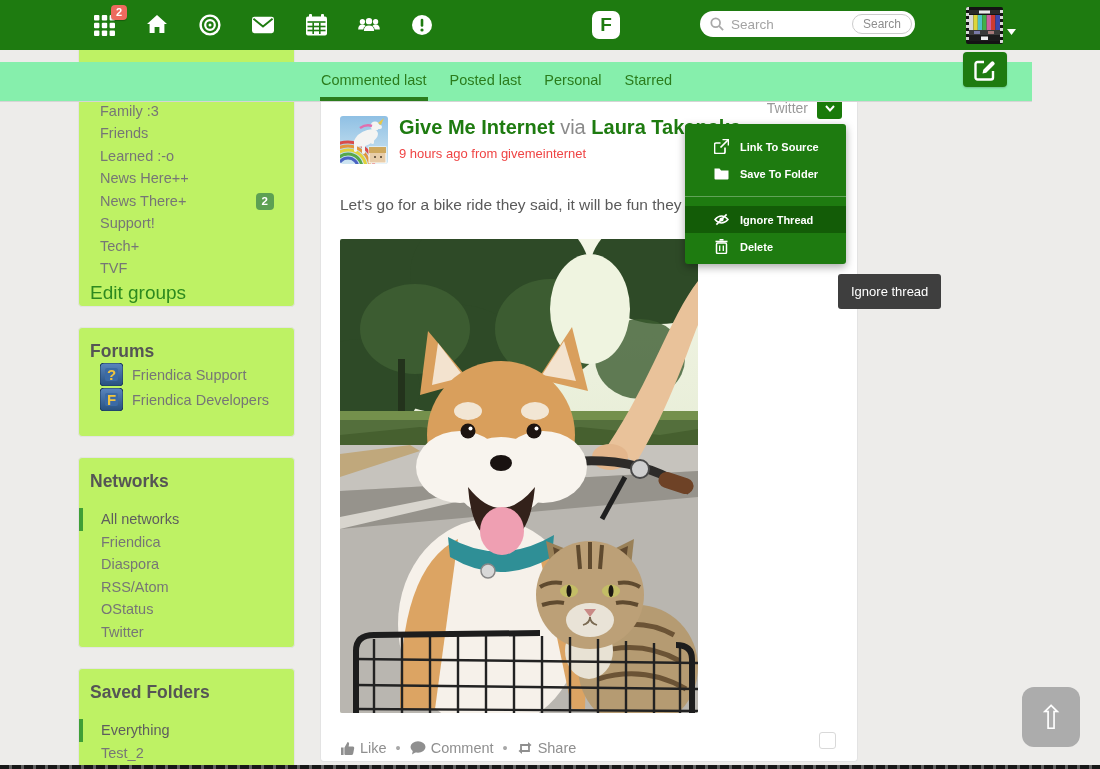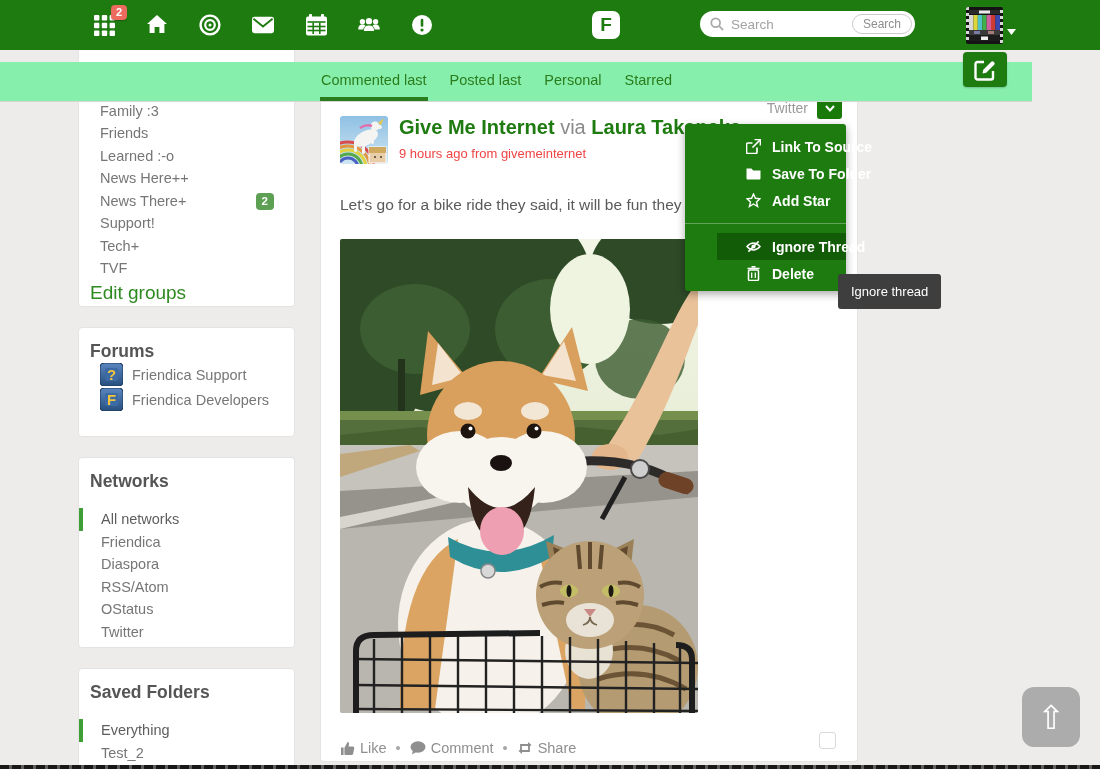--- a/index.html
+++ b/index.html
@@ -21,21 +21,21 @@
   .nav-avatar { position:absolute; left:966px; top:7px; width:37px; height:37px; border-radius:2px; overflow:hidden; cursor:pointer; }
   .nav-caret { position:absolute; left:1007px; top:21px; cursor:pointer; }
 
   
   .tabbar { position:absolute; left:0; top:50px; width:1032px; height:40px; background:#86efac; border-bottom:1px solid #d5d5d5; z-index:30; display:flex; align-items:stretch; padding-left:320px;margin-top:12px; }
   .tab { display:flex; align-items:center; font-size:14.5px; color:#2b7c1c; margin-right:21px; border-bottom:4px solid transparent; padding:0 1px; cursor:pointer; }
   .tab.active { border-bottom-color:#2b7c1c; }
   .compose-btn { position:absolute; left:963px; top:52px; width:44px; height:35px; background:#1e7b10; border-radius:4px; z-index:35; display:flex; align-items:center; justify-content:center; cursor:pointer; box-shadow:0 1px 2px rgba(0,0,0,.2); }
 
   
-  .panel { position:absolute; left:78px; width:217px; background:#ffffff; border:1px solid #e3e3e3; border-radius:4px; }
+  .panel { position:absolute; left:78px; width:217px; background:#bef264; border:1px solid #e3e3e3; border-radius:4px; }
   #panel-groups { top:40px; height:267px; padding-top:36px; overflow:hidden; z-index:10; }
   .side-item { font-size:14.5px; color:#767676; height:22.5px; line-height:22.5px; padding-left:21px; position:relative; cursor:pointer; white-space:nowrap; }
   .side-badge { position:absolute; right:20px; top:3px; background:#5da053; color:#fff; font-size:11.5px; font-weight:bold; border-radius:4px; padding:0 6px; height:17px; line-height:17px; }
   .edit-link { display:block; color:#2d8a1f; font-size:19px; line-height:22px; padding-left:11px; margin-top:2px; cursor:pointer; text-decoration:none; }
   #panel-forums { top:327px; height:110px; z-index:10; }
   .panel-title { font-size:17.5px; font-weight:bold; color:#555; padding:13px 0 0 11px; }
   .forum-item { display:flex; align-items:center; gap:9px; padding-left:21px; height:25px; font-size:14.5px; color:#767676; cursor:pointer; }
   .forum-item:first-of-type { margin-top:13px; }
   #panel-networks { top:457px; height:191px; z-index:10; }
   .list-block { margin-top:13px; }
@@ -56,21 +56,21 @@
   .dd-toggle { width:25px; height:22px; background:#197a0a; border-radius:3px; display:flex; align-items:center; justify-content:center; cursor:pointer; }
   .post-text { margin:30px 19px 0; font-size:15.5px; color:#5a5a5a; line-height:21px; white-space:nowrap; overflow:hidden; }
   .post-photo { margin:24px 0 0 19px; width:358px; height:474px; border-radius:2px; overflow:hidden; cursor:pointer; }
   .post-actions { margin:13px 19px 0; display:flex; align-items:flex-end; gap:9px; font-size:14.5px; color:#8f8f8f; height:30px; position:relative; }
   .action-btn { display:flex; align-items:center; gap:5px; cursor:pointer; }
   .dot-sep { color:#a8a8a8; }
   .chk { position:absolute; right:2px; top:6px; width:17px; height:17px; background:#fff; border:1px solid #d9d9d9; border-radius:3px; cursor:pointer; }
 
   
   .dropdown { position:absolute; left:364px; top:34px; width:161px; background:#1e7b10; border-radius:3px; box-shadow:0 3px 9px rgba(0,0,0,.35); padding:9px 0 4px; z-index:20; }
-  .dd-item { display:flex; align-items:center; gap:11px; height:27px; padding:0 29px; color:#fff; font-size:14px; font-weight:bold; cursor:pointer; white-space:nowrap;margin-left:32px; }
+  .dd-item { display:flex; align-items:center; gap:11px; height:27px; padding:0 29px; color:#fff; font-size:11px; font-weight:bold; cursor:pointer; white-space:nowrap; }
   .dd-item.hl { background:#135c07; }
   .dd-sep { border-top:1px solid rgba(255,255,255,.3); margin:9px 0; }
   .dd-ico { width:15px; height:15px; flex:none; display:flex; align-items:center; justify-content:center; }
 
   
   .tooltip { position:absolute; left:838px; top:274px; background:#3e3e3e; color:#fff; font-size:13px; padding:10px 13px; border-radius:3px; z-index:45; }
 
   
   .scrolltop { position:absolute; left:1022px; top:687px; width:58px; height:60px; background:#acacac; border-radius:12px; color:#fff; font-size:33px; display:flex; align-items:center; justify-content:center; cursor:pointer; z-index:15; }
   .bottom-strip { position:absolute; left:0; bottom:0; width:1100px; height:4px; background:repeating-linear-gradient(90deg,#181818 0 9px,#5f5f5f 9px 12px); z-index:12; }
@@ -337,28 +337,20 @@
         <span>Link To Source</span>
       </div>
       <div class="dd-item">
         <span class="dd-ico">
             <svg width="15" height="13" viewBox="0 0 15 13">
               <path d="M0.5 1.5 h5 l1.6 2 h7.4 v8 a1 1 0 0 1 -1 1 h-12 a1 1 0 0 1 -1 -1 Z" fill="#fff"></path>
             </svg>
           </span>
         <span>Save To Folder</span>
       </div>
-      <div class="dd-item">
-        <span class="dd-ico">
-            <svg width="15" height="15" viewBox="0 0 15 15">
-              <path d="M7.5 1 L9.4 5.3 L14 5.8 L10.5 8.9 L11.6 13.5 L7.5 11 L3.4 13.5 L4.5 8.9 L1 5.8 L5.6 5.3 Z" fill="none" stroke="#fff" stroke-width="1.4"></path>
-            </svg>
-          </span>
-        <span>Add Star</span>
-      </div>
       <div class="dd-sep"></div>
       <div class="dd-item hl">
         <span class="dd-ico">
             <svg width="16" height="13" viewBox="0 0 16 13">
               <path d="M1 6.5 Q8 -1 15 6.5 Q8 14 1 6.5 Z" fill="none" stroke="#fff" stroke-width="1.5"></path>
               <circle cx="8" cy="6.5" r="2.2" fill="#fff"></circle>
               <line x1="2.5" y1="12" x2="13.5" y2="1" stroke="#fff" stroke-width="1.7"></line>
             </svg>
           </span>
         <span>Ignore Thread</span>

